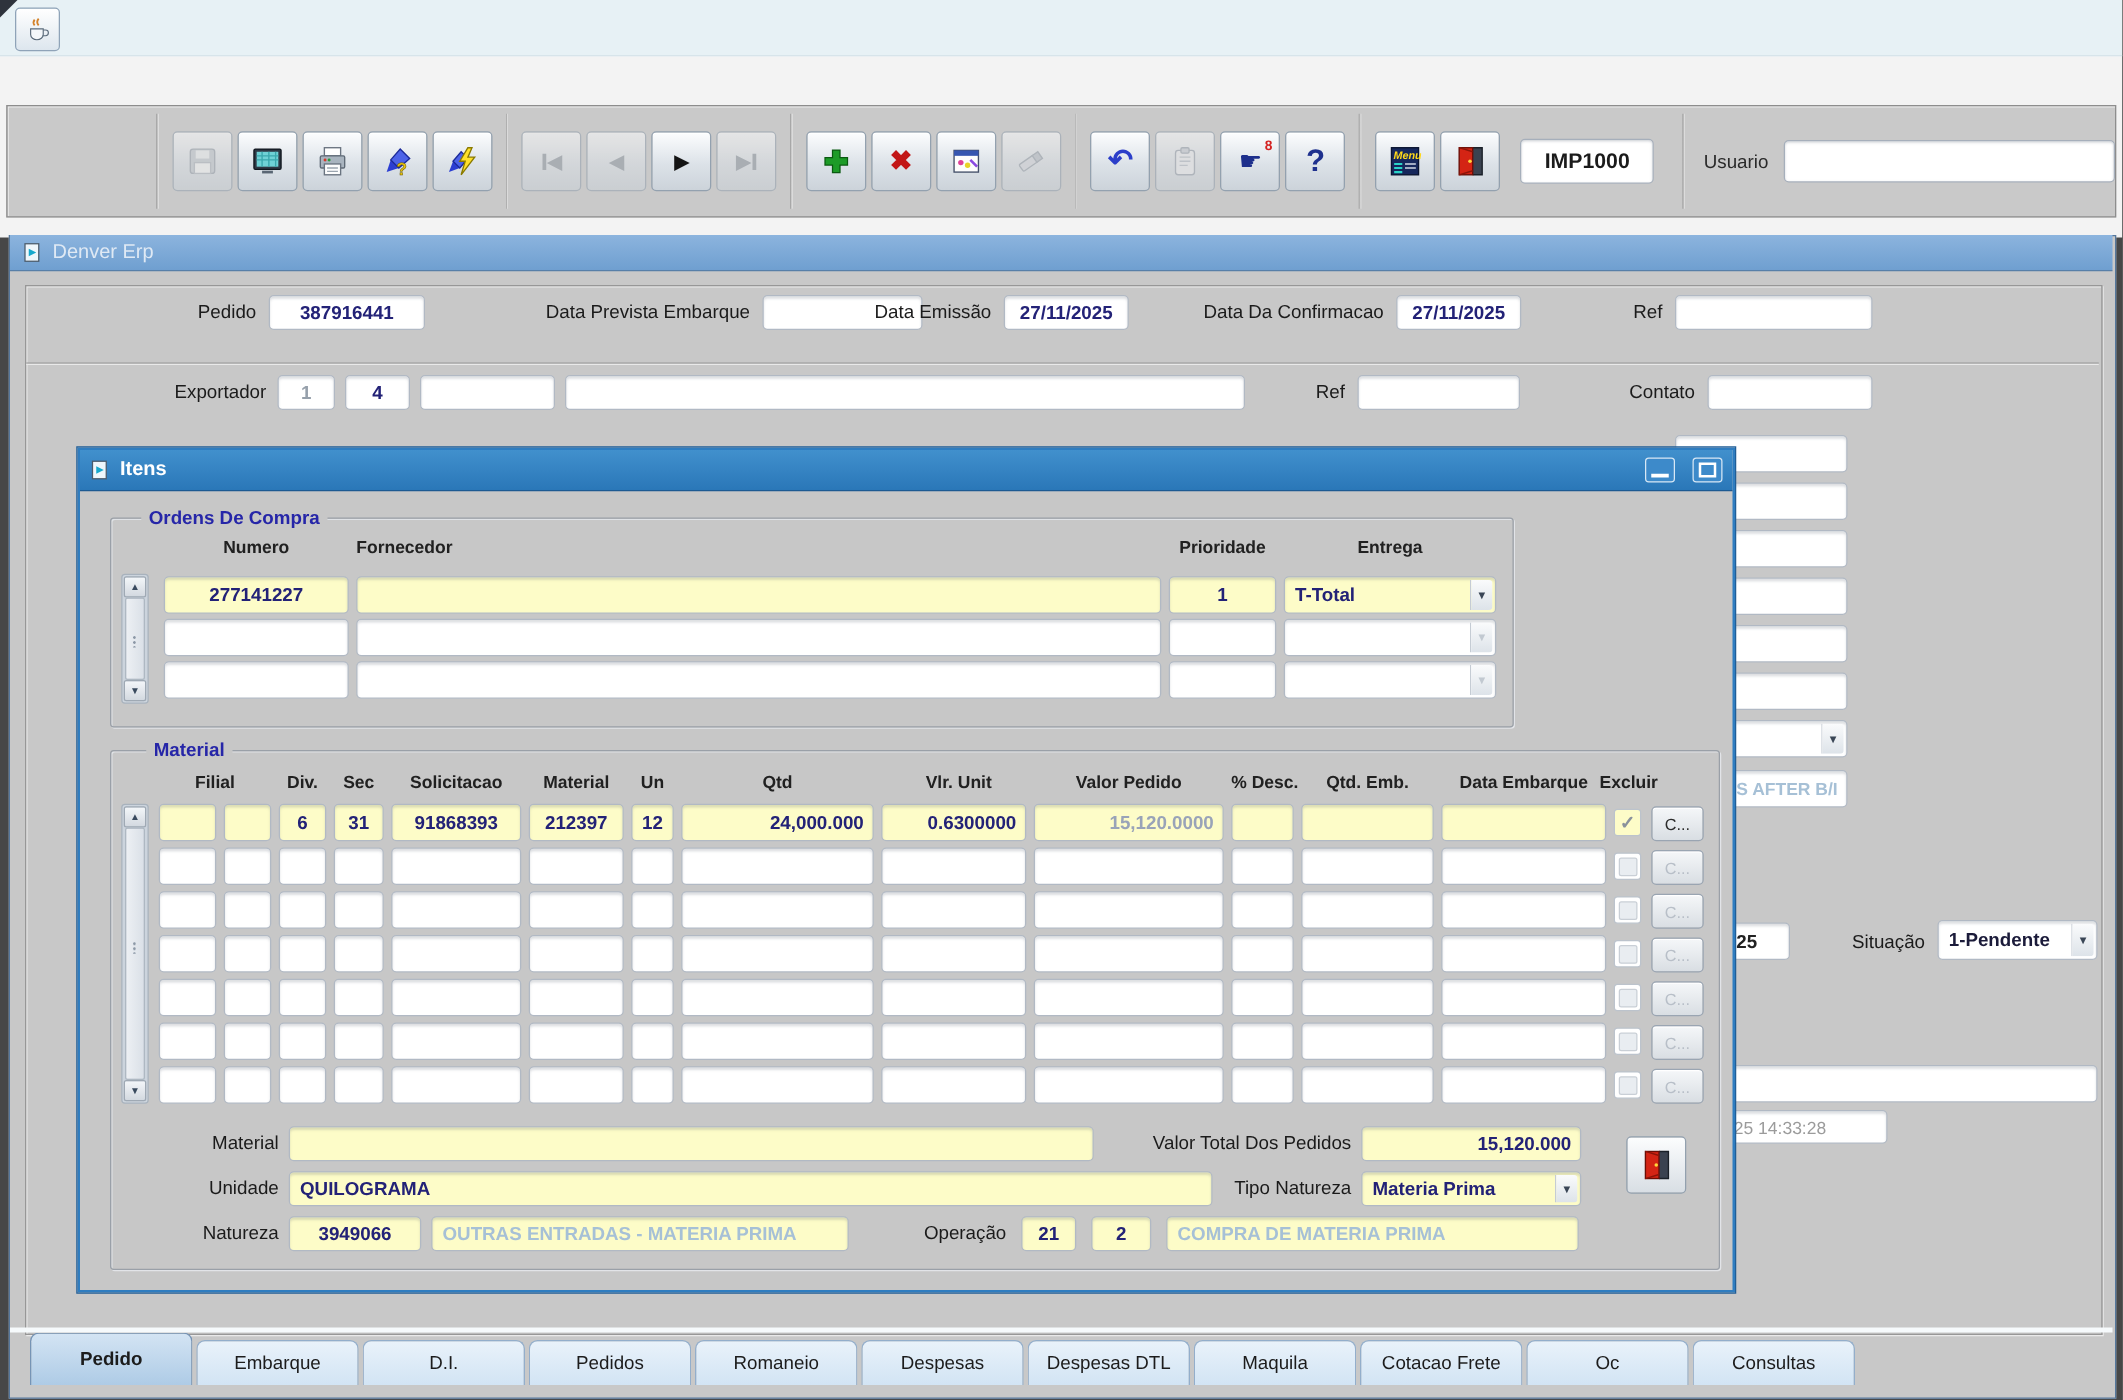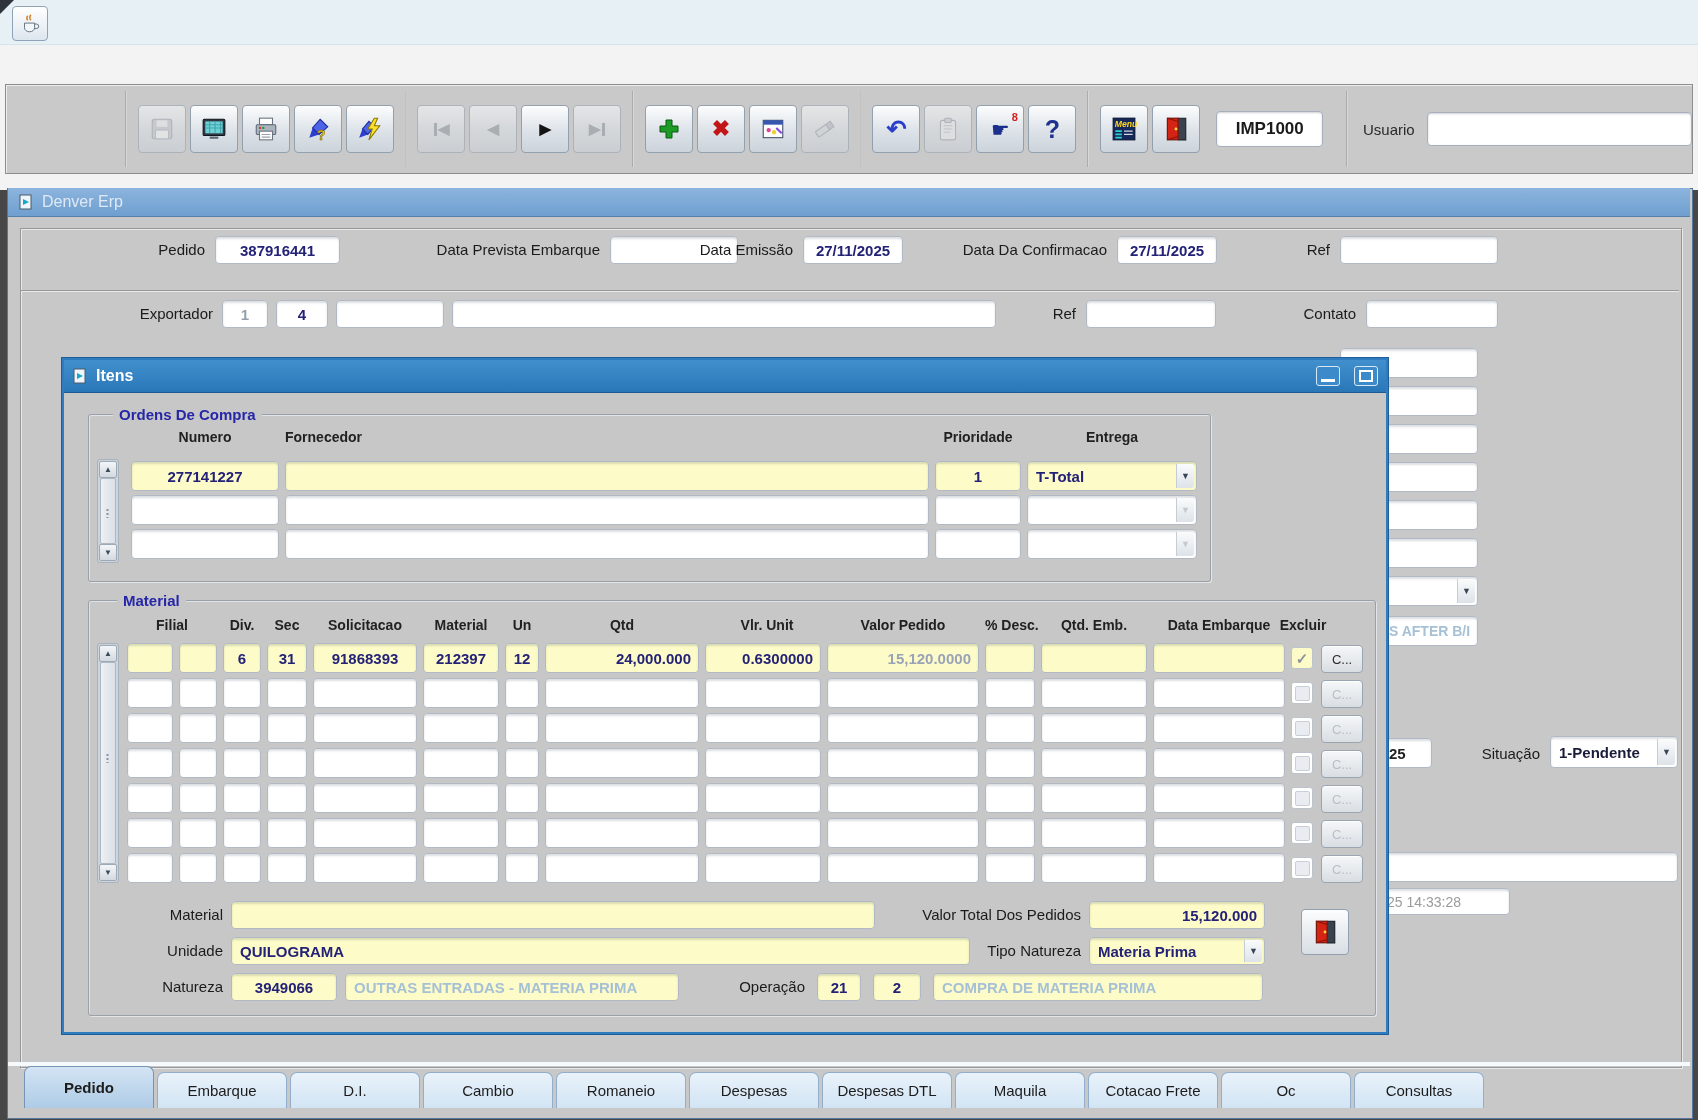--- a/index.html
+++ b/index.html
@@ -583,21 +583,21 @@
       <div class="tab active">
         <span>Pedido</span>
       </div>
       <div class="tab">
         <span>Embarque</span>
       </div>
       <div class="tab">
         <span>D.I.</span>
       </div>
       <div class="tab">
-        <span>Cambio</span>
+        <span>Pedidos</span>
       </div>
       <div class="tab">
         <span>Romaneio</span>
       </div>
       <div class="tab">
         <span>Despesas</span>
       </div>
       <div class="tab">
         <span>Despesas DTL</span>
       </div>

